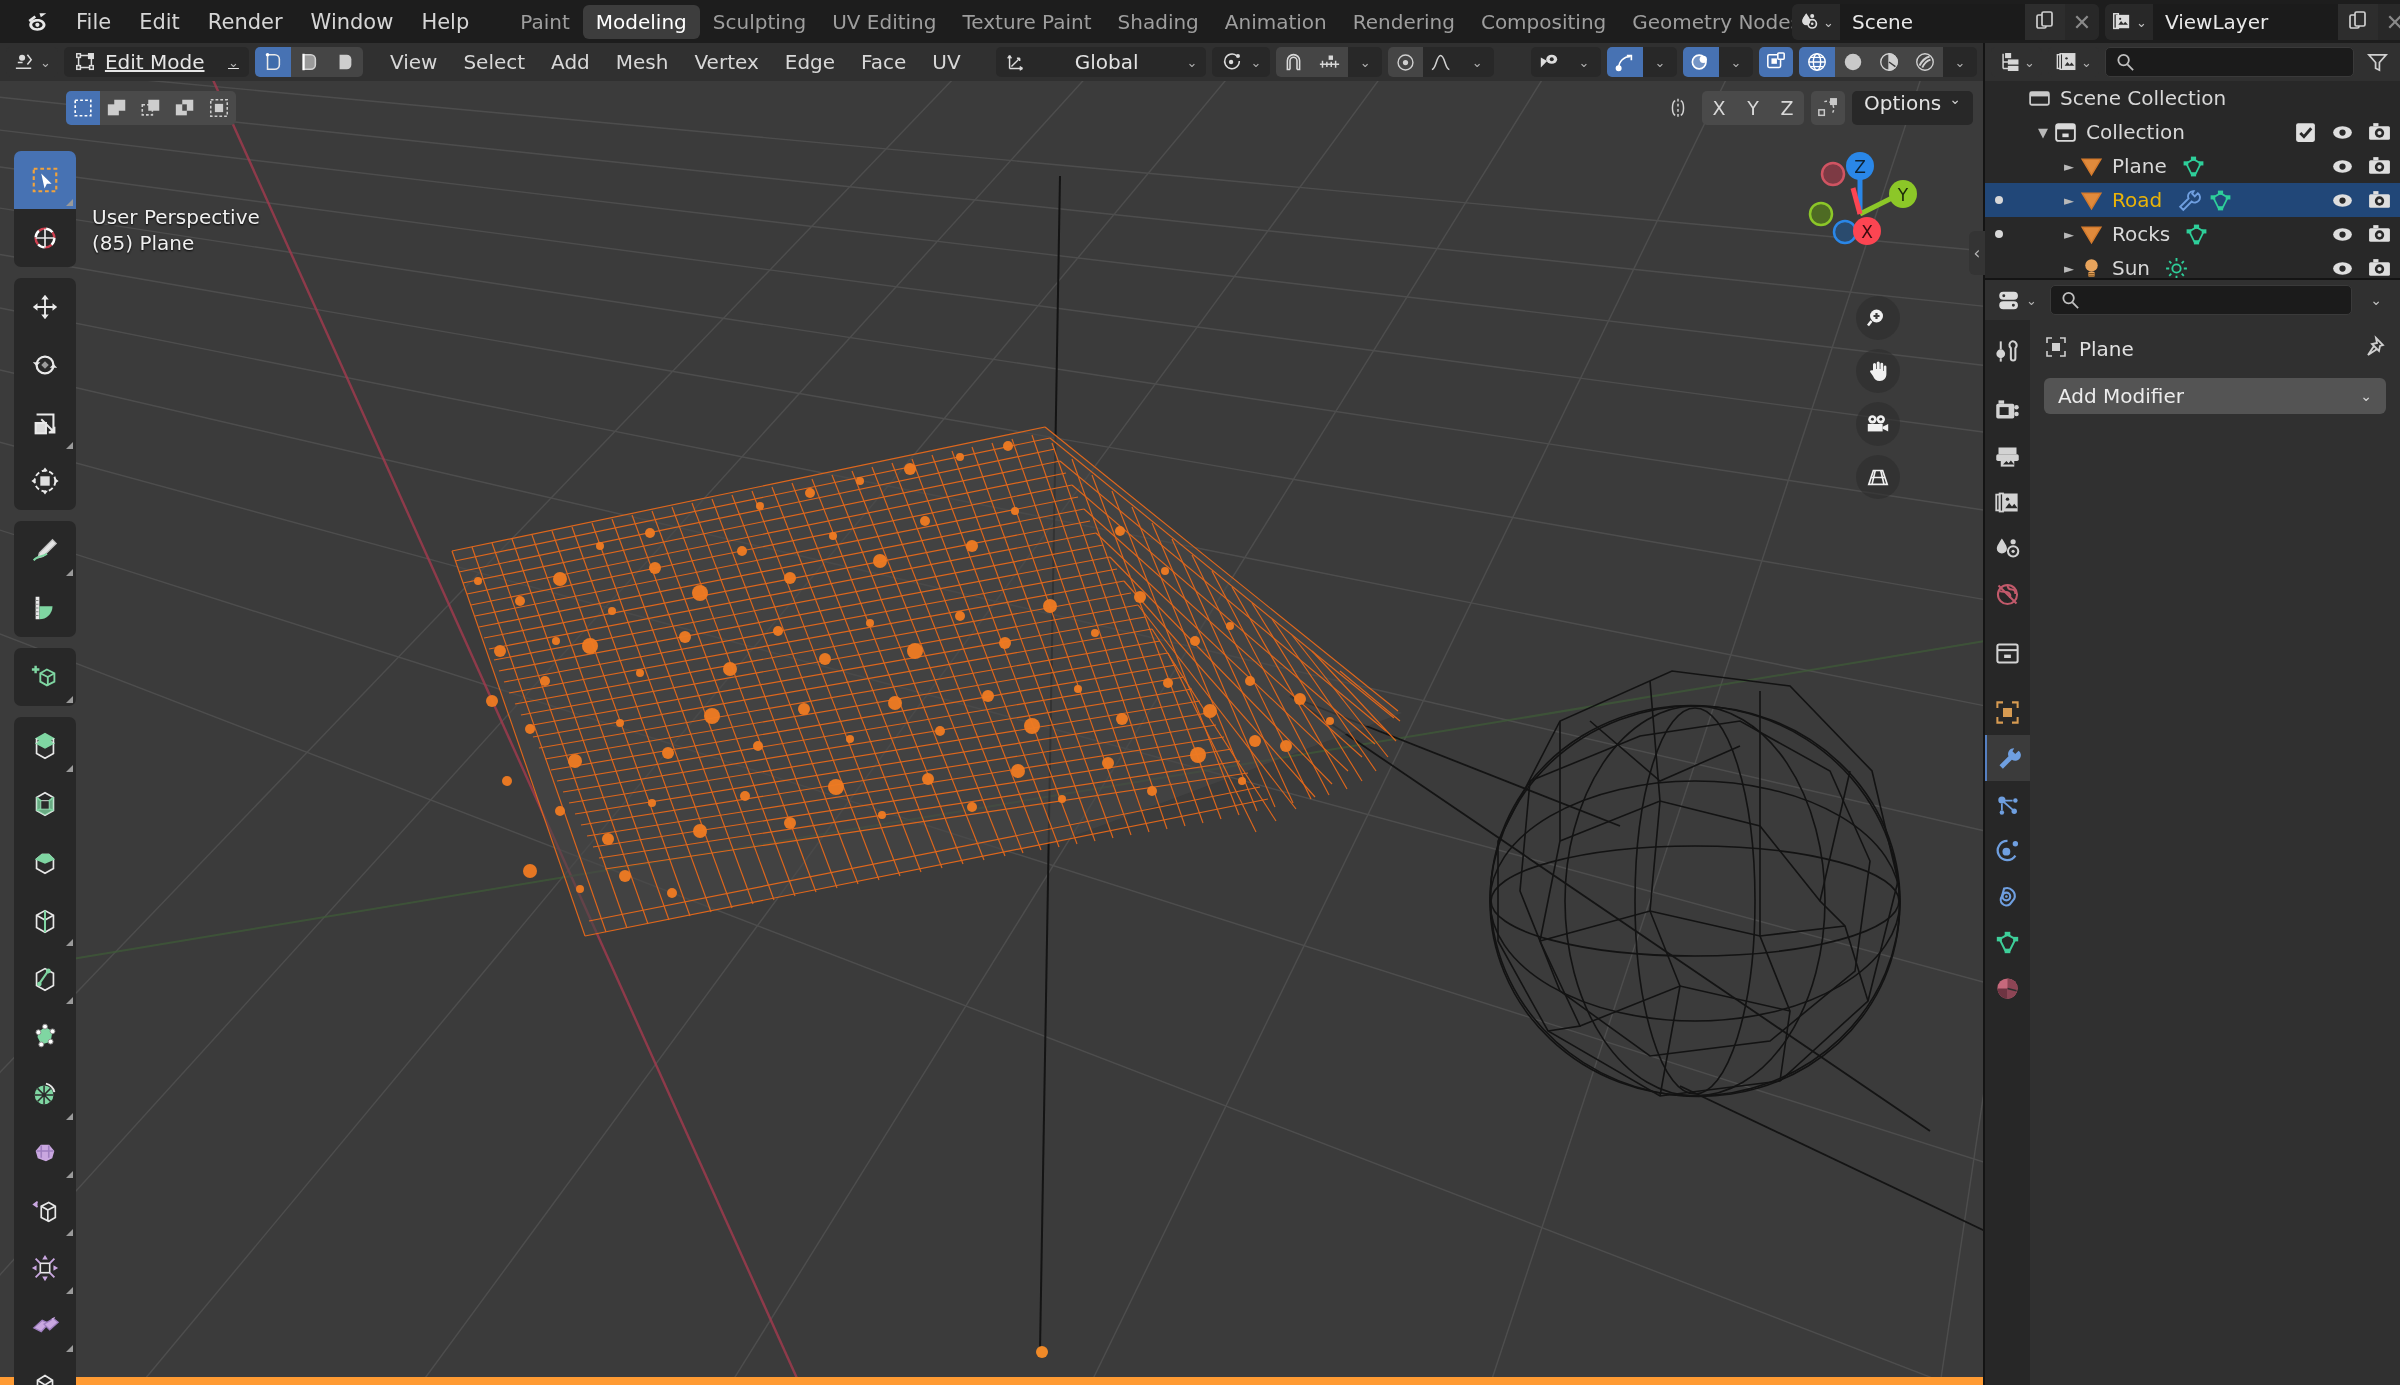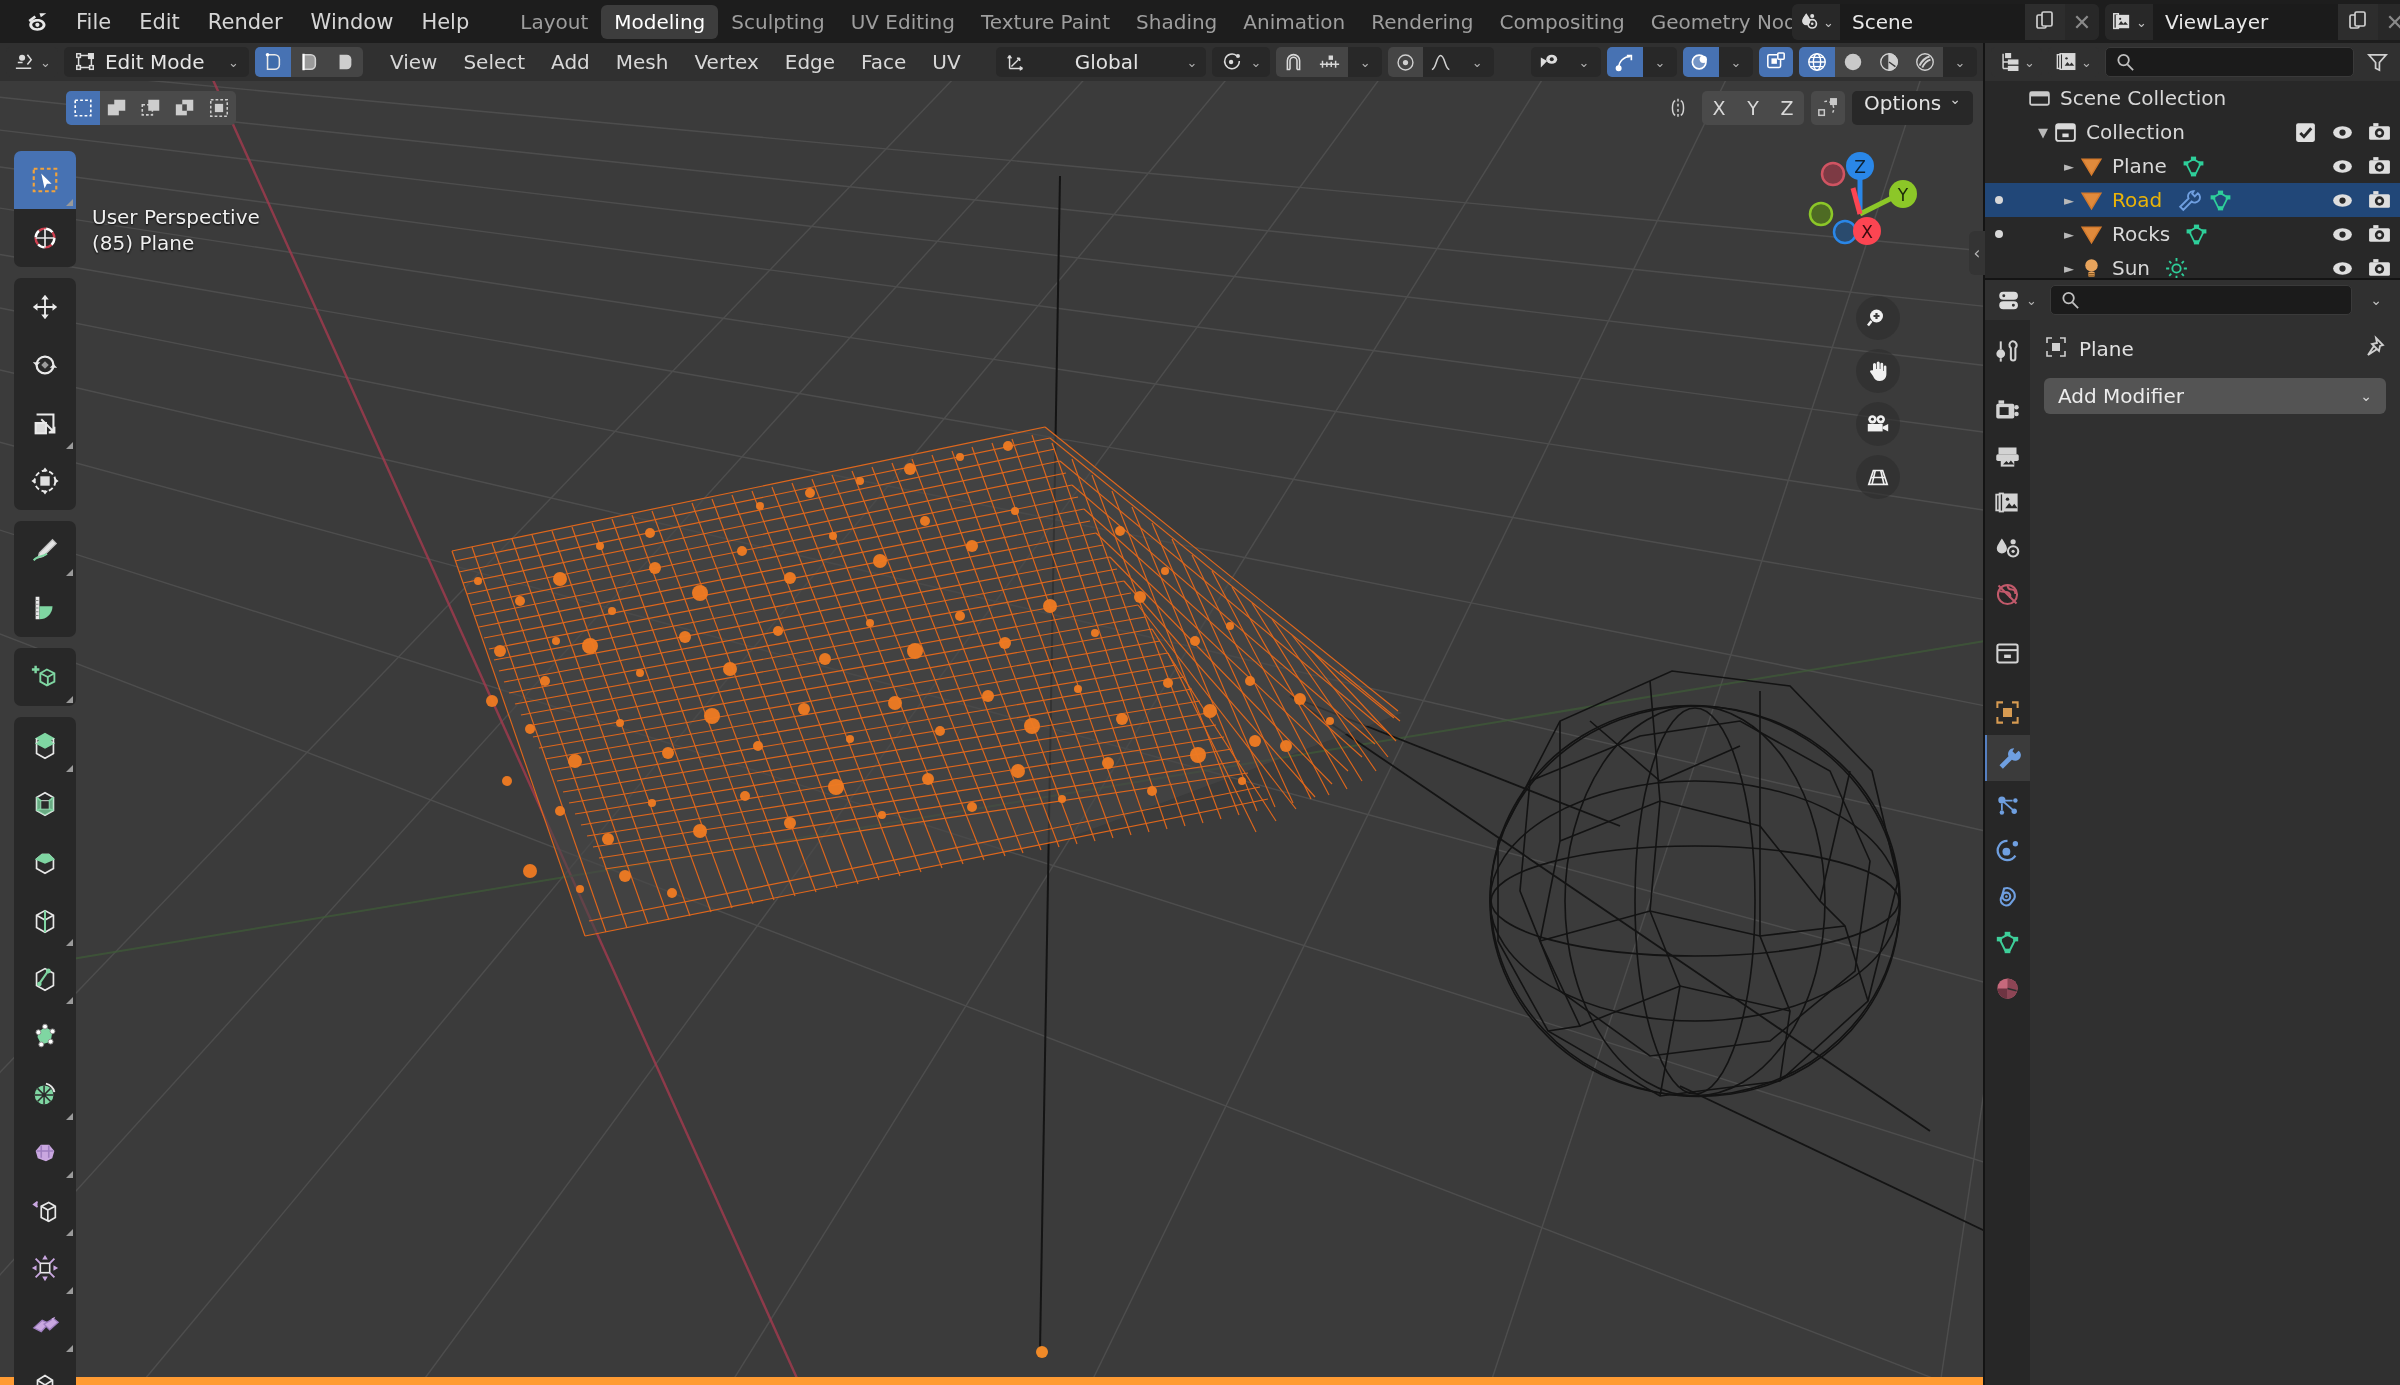--- a/index.html
+++ b/index.html
@@ -48,21 +48,21 @@
   .viewheader{
     position:absolute; left:0; top:43px; width:1985px; height:38px;
     background:#303030; display:flex; align-items:center; padding:0 6px; gap:6px;
   }
   .editor-type{
     display:flex; align-items:center; gap:4px; height:30px; padding:0 7px;
     background:#303030; border-radius:5px;
   }
   .mode-select{
     display:flex; align-items:center; gap:9px; height:30px; padding:0 10px;
-    background:#282828; border-radius:5px; font-size:20px; color:#e6e6e6; min-width:185px;
+    background:#282828; border-radius:5px; font-size:20px; color:#e6e6e6; min-width:185px;text-decoration:underline;
   }
   .mode-select .chev{ margin-left:auto; color:#b4b4b4; font-size:13px; }
   .seg{ display:flex; height:30px; border-radius:5px; overflow:hidden; }
   .seg > div{ width:36px; height:30px; background:#454545; display:flex; align-items:center; justify-content:center; }
   .seg > div.on{ background:#4772b3; }
   .hmenu{ display:flex; align-items:center; gap:0; margin-left:8px;}
   .hmenu .mi{ padding:0 13px; height:30px; line-height:30px; font-size:20px; color:#d8d8d8; border-radius:4px;text-align:center; }
   .pill{
     display:flex; align-items:center; gap:7px; height:30px; padding:0 9px; background:#282828; border-radius:5px;
     font-size:20px; color:#e2e2e2;
@@ -173,21 +173,21 @@
         </svg>
     </div>
     <div id="topmenus" style="display:flex;align-items:center;">
         <div class="menu-item">File</div>
         <div class="menu-item">Edit</div>
         <div class="menu-item">Render</div>
         <div class="menu-item">Window</div>
         <div class="menu-item">Help</div>
       </div>
     <div class="ws-tabs" id="wstabs">
-        <div class="ws-tab">Layout</div>
+        <div class="ws-tab">Paint</div>
         <div class="ws-tab active">Modeling</div>
         <div class="ws-tab">Sculpting</div>
         <div class="ws-tab">UV Editing</div>
         <div class="ws-tab">Texture Paint</div>
         <div class="ws-tab">Shading</div>
         <div class="ws-tab">Animation</div>
         <div class="ws-tab">Rendering</div>
         <div class="ws-tab">Compositing</div>
         <div class="ws-tab">Geometry Nodes</div>
       </div>

